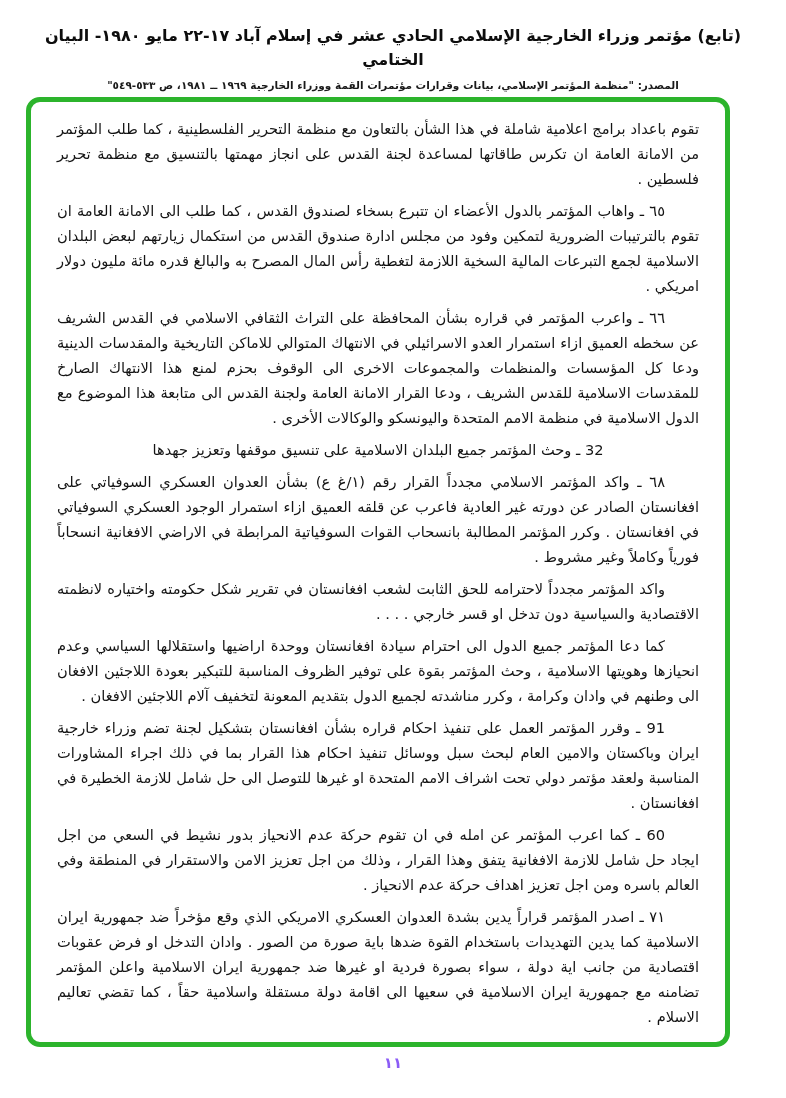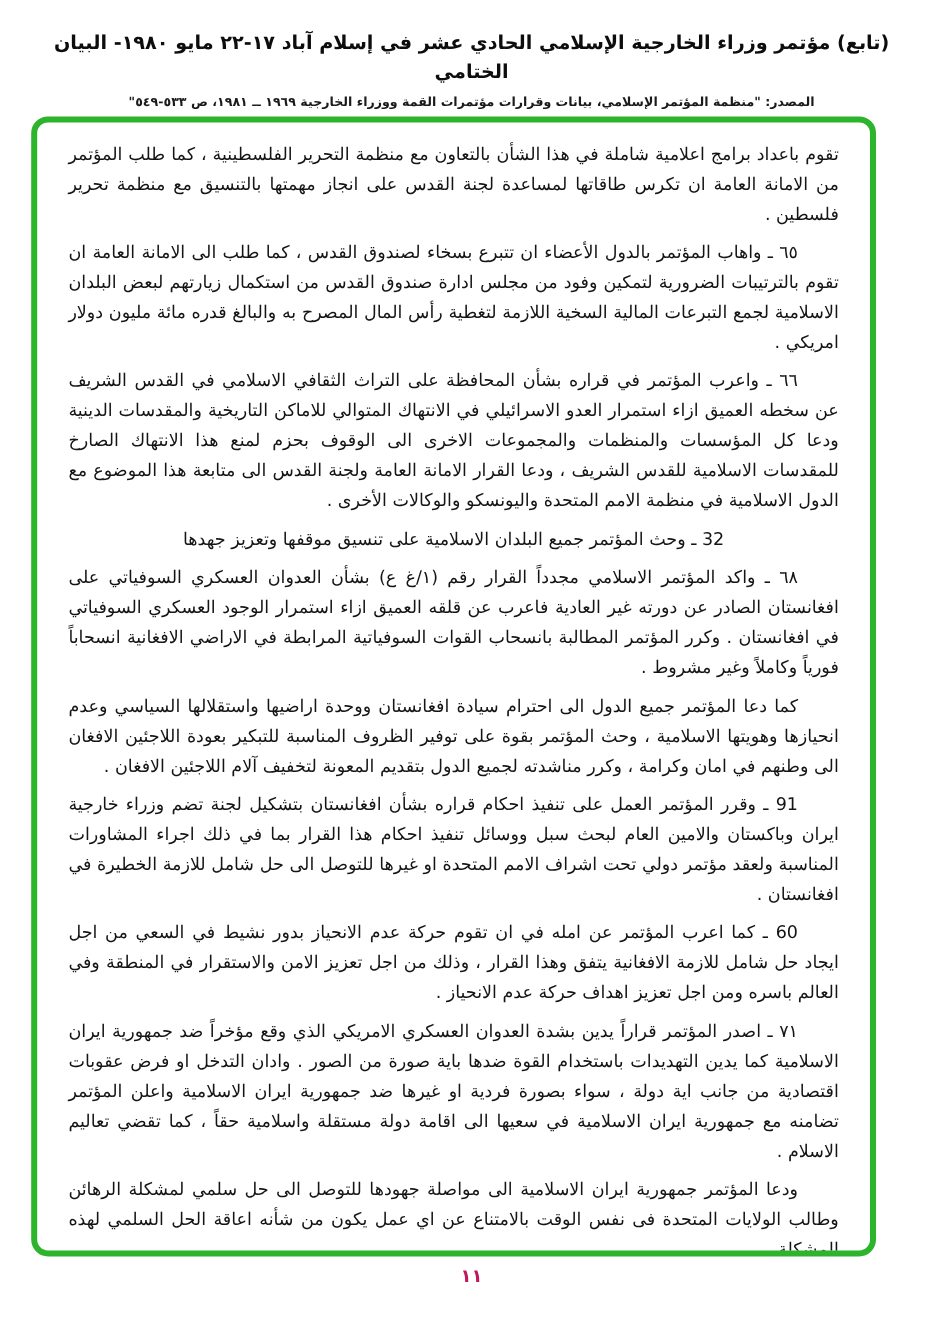--- a/index.html
+++ b/index.html
@@ -63,42 +63,43 @@
     text-indent: 0;
   }
 
   .page-number {
     position: absolute;
     left: 0; right: 0;
     bottom: 26px;
     text-align: center;
     font-size: 15px;
     font-weight: bold;
-    color: #be185d;
+    color: #8b5cf6;
     direction: rtl;
   }
 </style>
 </head>
 <body>
 
 <div class="page">
 
   <div class="header">
     <div class="doc-title">(تابع)  مؤتمر وزراء الخارجية الإسلامي الحادي عشر في إسلام آباد ١٧-٢٢ مايو ١٩٨٠- البيان الختامي</div>
     <div class="doc-source">المصدر: "منظمة المؤتمر الإسلامي، بيانات وقرارات مؤتمرات القمة ووزراء الخارجية ١٩٦٩ ــ ١٩٨١، ص ٥٣٣-٥٤٩"</div>
   </div>
 
   <div class="green-frame">
     <div class="body-text">
       <p class="no-indent">تقوم باعداد برامج اعلامية شاملة في هذا الشأن بالتعاون مع منظمة التحرير الفلسطينية ، كما طلب المؤتمر من الامانة العامة ان تكرس طاقاتها لمساعدة لجنة القدس على انجاز مهمتها بالتنسيق مع منظمة تحرير فلسطين .</p>
       <p>٦٥ ـ واهاب المؤتمر بالدول الأعضاء ان تتبرع بسخاء لصندوق القدس ، كما طلب الى الامانة العامة ان تقوم بالترتيبات الضرورية لتمكين وفود من مجلس ادارة صندوق القدس من استكمال زيارتهم لبعض البلدان الاسلامية لجمع التبرعات المالية السخية اللازمة لتغطية رأس المال المصرح به والبالغ قدره مائة مليون دولار امريكي .</p>
       <p>٦٦ ـ واعرب المؤتمر في قراره بشأن المحافظة على التراث الثقافي الاسلامي في القدس الشريف عن سخطه العميق ازاء استمرار العدو الاسرائيلي في الانتهاك المتوالي للاماكن التاريخية والمقدسات الدينية ودعا كل المؤسسات والمنظمات والمجموعات الاخرى الى الوقوف بحزم لمنع هذا الانتهاك الصارخ للمقدسات الاسلامية للقدس الشريف ، ودعا القرار الامانة العامة ولجنة القدس الى متابعة هذا الموضوع مع الدول الاسلامية في منظمة الامم المتحدة واليونسكو والوكالات الأخرى .</p>
       <p class="centered">32 ـ وحث المؤتمر جميع البلدان الاسلامية على تنسيق موقفها وتعزيز جهدها</p>
       <p>٦٨ ـ واكد المؤتمر الاسلامي مجدداً القرار رقم (١/غ ع) بشأن العدوان العسكري السوفياتي على افغانستان الصادر عن دورته غير العادية فاعرب عن قلقه العميق ازاء استمرار الوجود العسكري السوفياتي في افغانستان . وكرر المؤتمر المطالبة بانسحاب القوات السوفياتية المرابطة في الاراضي الافغانية انسحاباً فورياً وكاملاً وغير مشروط .</p>
-      <p>كما دعا المؤتمر جميع الدول الى احترام سيادة افغانستان ووحدة اراضيها واستقلالها السياسي وعدم انحيازها وهويتها الاسلامية ، وحث المؤتمر بقوة على توفير الظروف المناسبة للتبكير بعودة اللاجئين الافغان الى وطنهم في امان وكرامة ، وكرر مناشدته لجميع الدول بتقديم المعونة لتخفيف آلام اللاجئين الافغان .</p>
+      <p>واكد المؤتمر مجدداً لاحترامه للحق الثابت لشعب افغانستان في تقرير شكل حكومته واختياره لانظمته الاقتصادية والسياسية دون تدخل او قسر خارجي . . . .</p>
+      <p>كما دعا المؤتمر جميع الدول الى احترام سيادة افغانستان ووحدة اراضيها واستقلالها السياسي وعدم انحيازها وهويتها الاسلامية ، وحث المؤتمر بقوة على توفير الظروف المناسبة للتبكير بعودة اللاجئين الافغان الى وطنهم في وادان وكرامة ، وكرر مناشدته لجميع الدول بتقديم المعونة لتخفيف آلام اللاجئين الافغان .</p>
       <p>91 ـ وقرر المؤتمر العمل على تنفيذ احكام قراره بشأن افغانستان بتشكيل لجنة تضم وزراء خارجية ايران وباكستان والامين العام لبحث سبل ووسائل تنفيذ احكام هذا القرار بما في ذلك اجراء المشاورات المناسبة ولعقد مؤتمر دولي تحت اشراف الامم المتحدة او غيرها للتوصل الى حل شامل للازمة الخطيرة في افغانستان .</p>
       <p>60 ـ كما اعرب المؤتمر عن امله في ان تقوم حركة عدم الانحياز بدور نشيط في السعي من اجل ايجاد حل شامل للازمة الافغانية يتفق وهذا القرار ، وذلك من اجل تعزيز الامن والاستقرار في المنطقة وفي العالم باسره ومن اجل تعزيز اهداف حركة عدم الانحياز .</p>
       <p>٧١ ـ اصدر المؤتمر قراراً يدين بشدة العدوان العسكري الامريكي الذي وقع مؤخراً ضد جمهورية ايران الاسلامية كما يدين التهديدات باستخدام القوة ضدها باية صورة من الصور . وادان التدخل او فرض عقوبات اقتصادية من جانب اية دولة ، سواء بصورة فردية او غيرها ضد جمهورية ايران الاسلامية واعلن المؤتمر تضامنه مع جمهورية ايران الاسلامية في سعيها الى اقامة دولة مستقلة واسلامية حقاً ، كما تقضي تعاليم الاسلام .</p>
       <p>ودعا المؤتمر جمهورية ايران الاسلامية الى مواصلة جهودها للتوصل الى حل سلمي لمشكلة الرهائن وطالب الولايات المتحدة فى نفس الوقت بالامتناع عن اي عمل يكون من شأنه اعاقة الحل السلمي لهذه المشكلة .</p>
     </div>
   </div>
 
   <div class="page-number">١١</div>
 
 </div>

